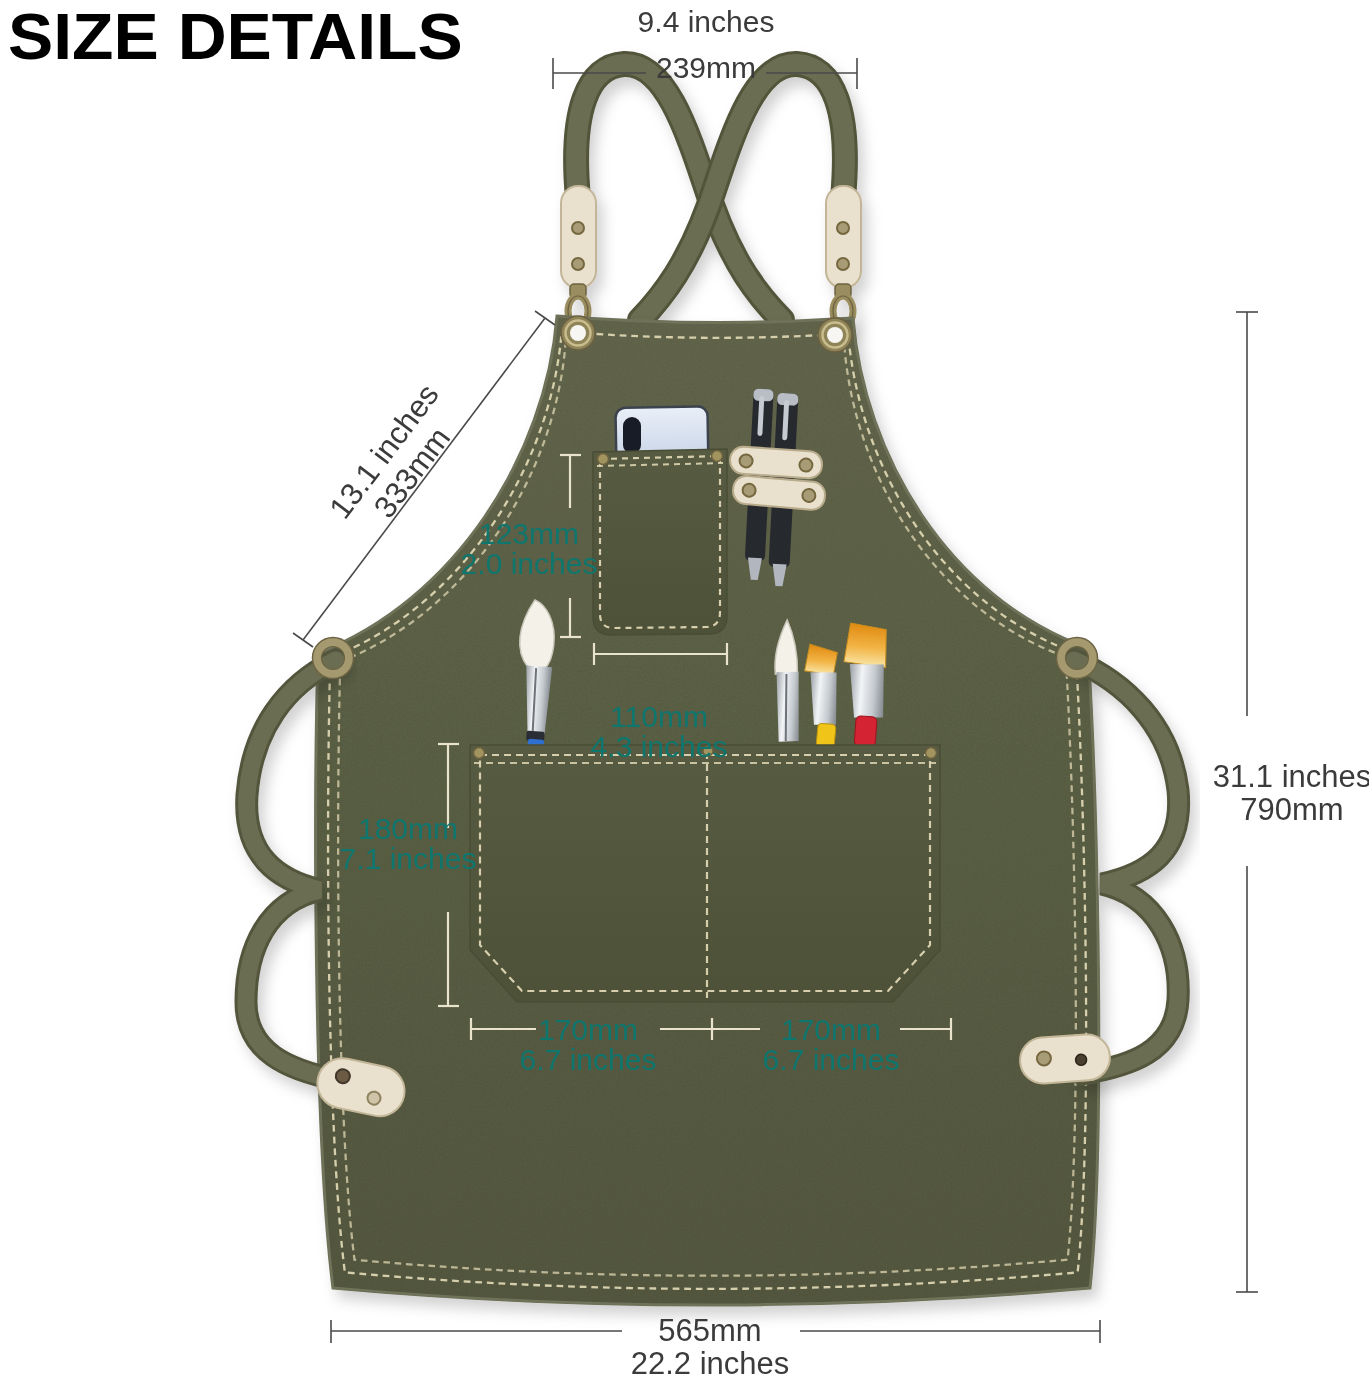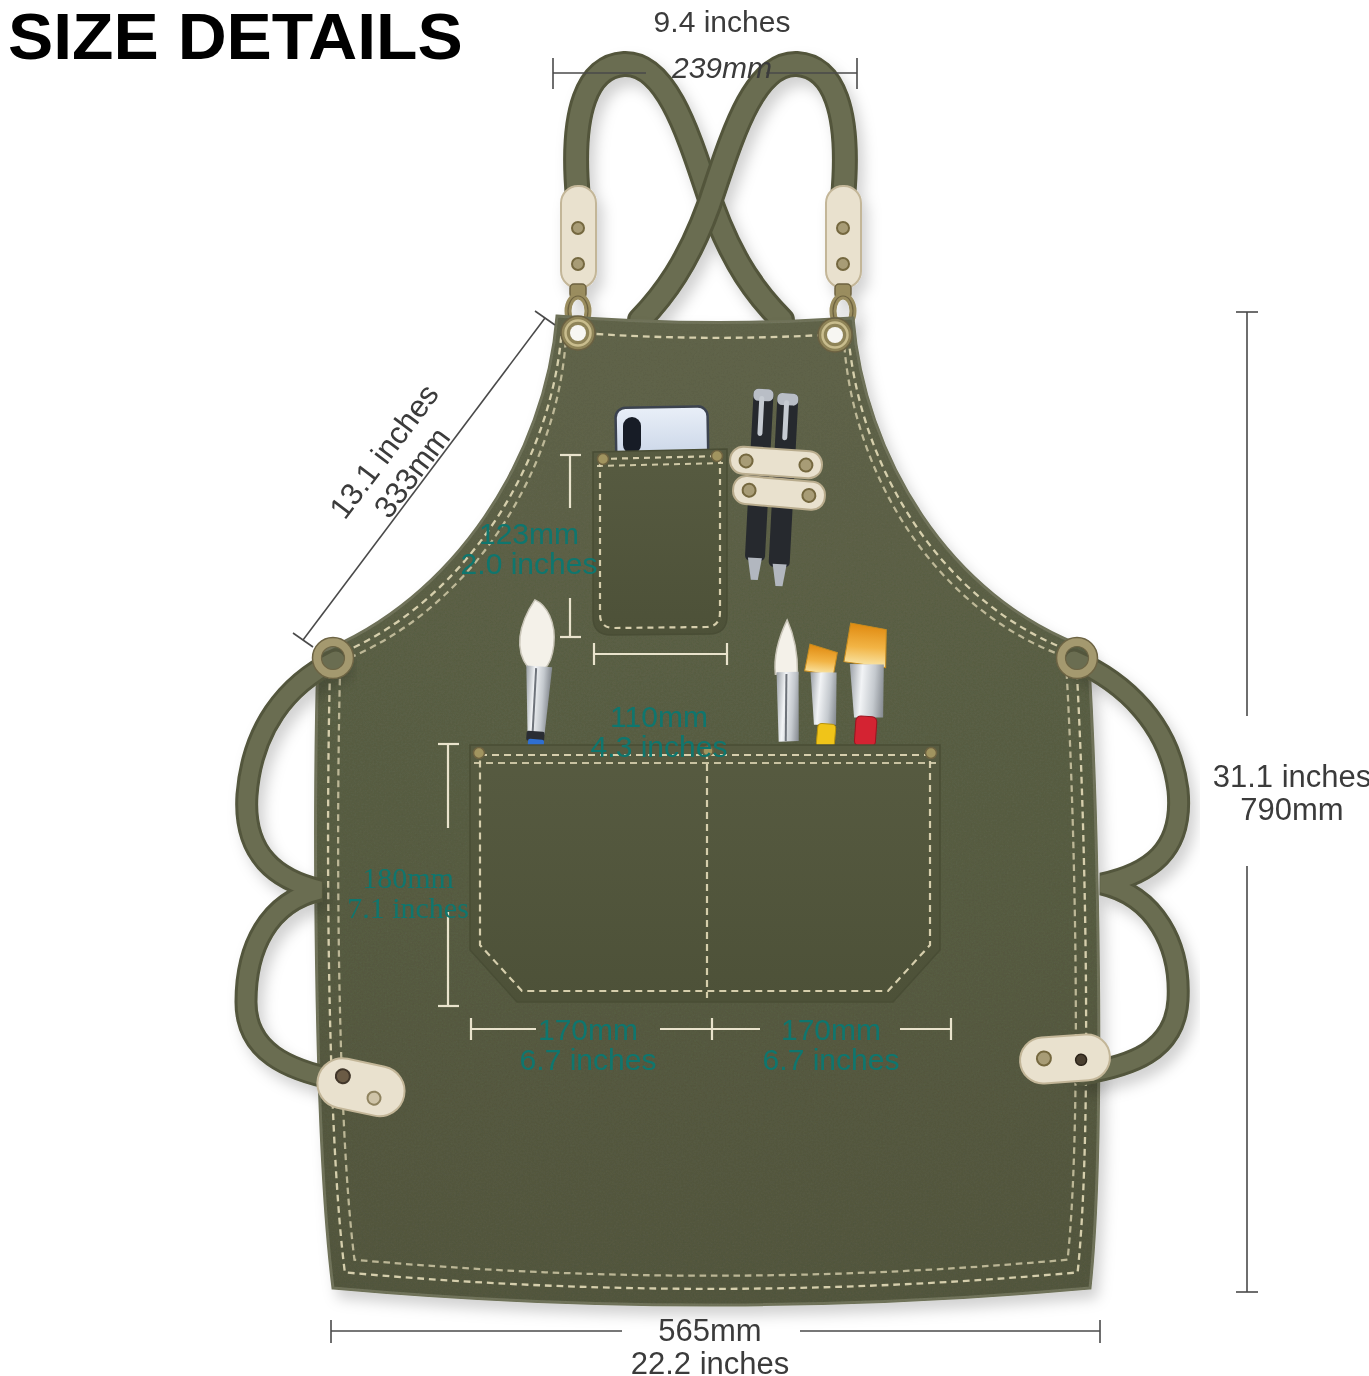--- a/index.html
+++ b/index.html
@@ -15,22 +15,22 @@
     position:absolute;
     text-align:center;
     white-space:nowrap;
     line-height:30px;
     font-size:30px;
   }
   .lbl span{display:block;}
   .dark{color:#3b3b3b;}
   .light{color:#0f766e;}
   .center{transform:translateX(-50%);}
-  #label-neck-width{line-height:32px;margin-left:16px;}
-  #label-neck-width .l2{margin-top:14px;font-style:italic;}
+  #label-neck-width{line-height:32px;}
+  #label-neck-width .l2{margin-top:14px;}
   #label-bib-side{
     transform:translate(-50%,-50%) rotate(-53deg);
     line-height:35px;font-size:31px;
   }
   #label-total-height,#label-bottom-width{font-size:31px;line-height:33px;}
   #page-title{
     position:absolute;left:8px;top:0px;
     font-size:64px;font-weight:bold;letter-spacing:0px;
     color:#000;
     transform:scaleX(1.06);
@@ -315,21 +315,21 @@
 <div class="lbl light center" style="left:529px;top:519px;">
   <span>123mm</span>
   <span>2.0 inches</span>
 </div>
 
 <div class="lbl light center" style="left:659px;top:662px;margin-top:40px;">
   <span>110mm</span>
   <span>4.3 inches</span>
 </div>
 
-<div class="lbl light center" style="left:408px;top:863px;font-family:Liberation Serif, serif;">
+<div class="lbl light center" style="left:408px;top:814px;">
   <span>180mm</span>
   <span>7.1 inches</span>
 </div>
 
 <div class="lbl light center" style="left:588px;top:1015px;">
   <span>170mm</span>
   <span>6.7 inches</span>
 </div>
 
 <div class="lbl light center" style="left:831px;top:1015px;">

